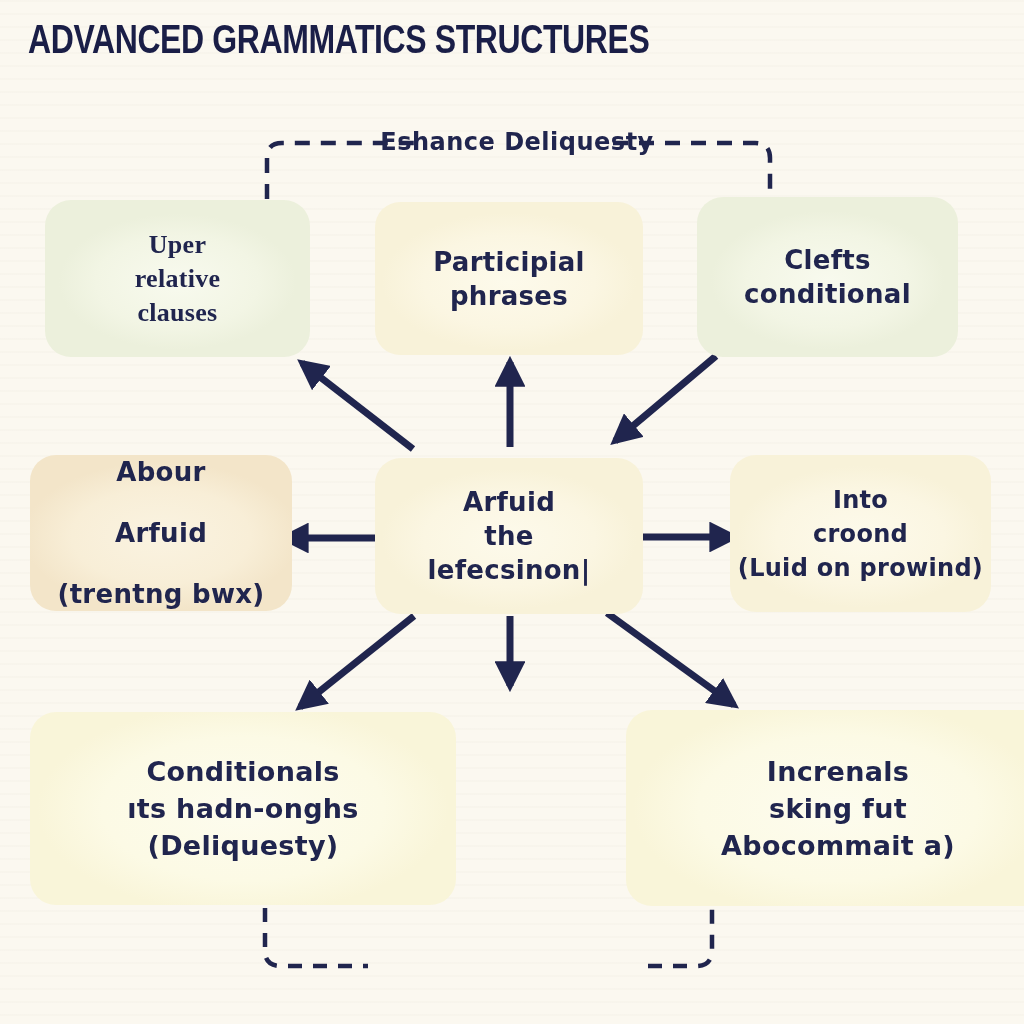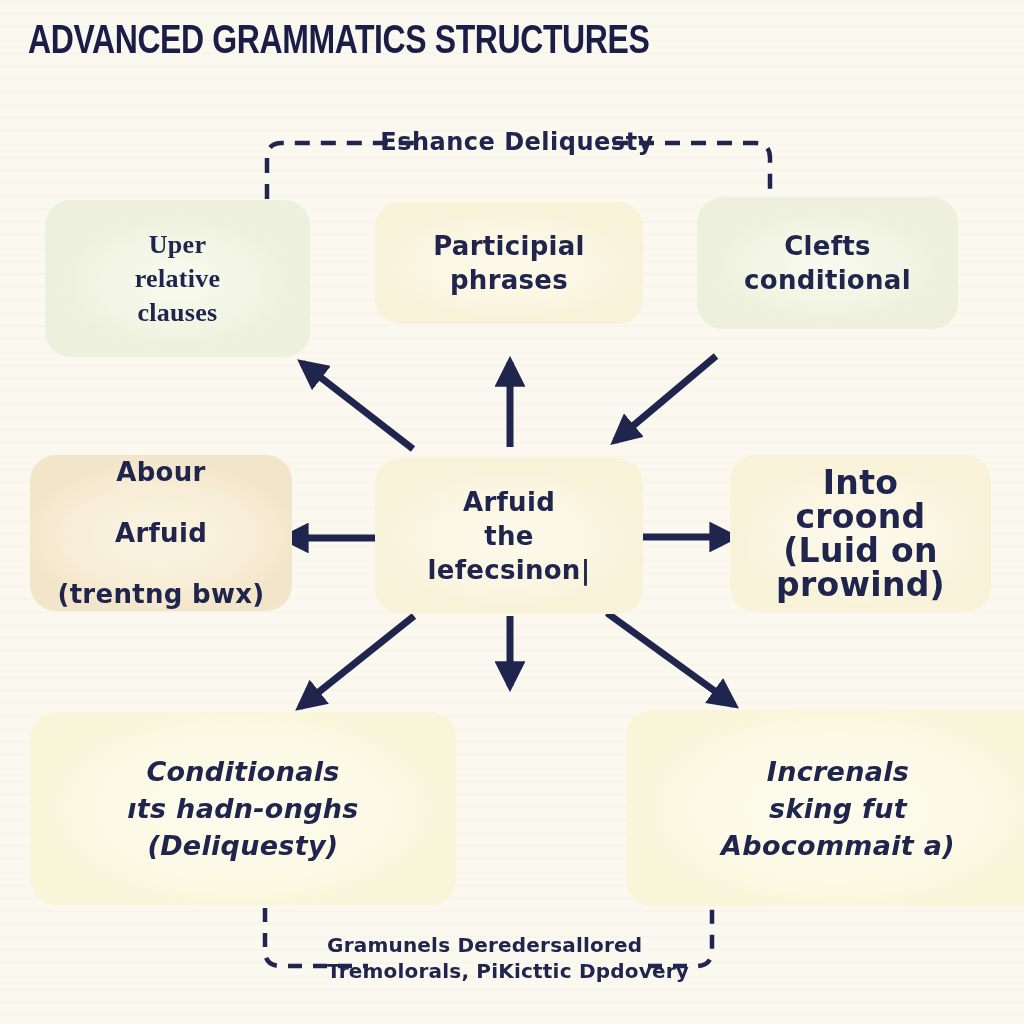--- a/index.html
+++ b/index.html
@@ -25,25 +25,25 @@
   .node{
     position:absolute;border-radius:26px;
     display:flex;flex-direction:column;align-items:center;justify-content:center;
     text-align:center;color:var(--ink);
     font-weight:bold;font-size:26px;line-height:34px;letter-spacing:0.3px;
   }
   .node .ln{display:block;}
   .green { background:radial-gradient(56% 54% at 50% 52%, #f8faee 0%, #f2f5e4 55%, #ecf0dc 80%); }
   .cream { background:radial-gradient(58% 55% at 50% 52%, #fdfaeb 0%, #fbf6e2 55%, #f8f2d9 82%); }
   .tan   { background:radial-gradient(62% 56% at 50% 52%, #faf3e1 0%, #f8eed7 55%, #f3e5c9 85%);justify-content:space-between; }
-  .yellow{ background:radial-gradient(55% 62% at 50% 50%, #fdfcee 0%, #fcfae5 60%, #f9f5d9 88%);font-style:italic; }
+  .yellow{ background:radial-gradient(55% 62% at 50% 50%, #fdfcee 0%, #fcfae5 60%, #f9f5d9 88%); }
   .node.big{font-size:27px;line-height:37px;}
   .bracket-label{
     position:absolute;color:var(--ink);font-weight:bold;
-    transform:translateX(-50%);white-space:nowrap;text-align:left;
+    transform:translateX(-50%);white-space:nowrap;text-align:right;
   }
   .bracket-label.top{font-size:24px;letter-spacing:0.5px;}
   .bracket-label.bottom{font-size:20px;letter-spacing:0.2px;line-height:26px;}
   svg .ink-stroke{stroke:var(--ink);}
   svg marker path{fill:var(--ink);}
 </style>
 </head>
 <body>
 
 <div class="canvas">
@@ -67,54 +67,50 @@
     <line x1="510" y1="447" x2="510" y2="362" class="ink-stroke" stroke-width="7" marker-end="url(#ah)"></line>
     <line x1="716" y1="356" x2="615" y2="441" class="ink-stroke" stroke-width="7" marker-end="url(#ah)"></line>
     <line x1="396" y1="538" x2="284" y2="538" class="ink-stroke" stroke-width="7" marker-end="url(#ah)"></line>
     <line x1="622" y1="537" x2="734" y2="537" class="ink-stroke" stroke-width="7" marker-end="url(#ah)"></line>
     <line x1="414" y1="616" x2="300" y2="707" class="ink-stroke" stroke-width="7" marker-end="url(#ah)"></line>
     <line x1="510" y1="616" x2="510" y2="686" class="ink-stroke" stroke-width="7" marker-end="url(#ah)"></line>
     <line x1="607" y1="613" x2="734" y2="705" class="ink-stroke" stroke-width="7" marker-end="url(#ah)"></line>
   </svg>
 
   <div class="bracket-label top" style="left:517px;top:128px;">Eshance Deliquesty</div>
-  <div class="bracket-label bottom" style="left:508px;top:932px;">
-    <span class="ln" style="display:block">Gramunels Deredersallored</span>
-    <span class="ln" style="display:block">Tremolorals, PiKicttic Dpdovery</span>
-  </div>
 
   <div class="node green" style="left:45px;top:200px;width:265px;height:157px;font-family:Liberation Serif, serif;">
     <span class="ln">Uper</span>
     <span class="ln">relative</span>
     <span class="ln">clauses</span>
   </div>
 
-  <div class="node cream" style="left:375px;top:202px;width:268px;height:122px;border-radius:25px;">
+  <div class="node cream" style="left:375px;top:202px;width:268px;height:153px;border-radius:25px;">
     <span class="ln">Participial</span>
     <span class="ln">phrases</span>
   </div>
 
-  <div class="node green" style="left:697px;top:197px;width:261px;height:132px;">
+  <div class="node green" style="left:697px;top:197px;width:261px;height:160px;">
     <span class="ln">Clefts</span>
     <span class="ln">conditional</span>
   </div>
 
   <div class="node tan" style="left:30px;top:455px;width:262px;height:156px;">
     <span class="ln">Abour</span>
     <span class="ln">Arfuid</span>
     <span class="ln">(trentng bwx)</span>
   </div>
 
   <div class="node cream" style="left:375px;top:458px;width:268px;height:156px;">
     <span class="ln">Arfuid</span>
     <span class="ln">the</span>
     <span class="ln">lefecsinon|</span>
   </div>
 
-  <div class="node cream" style="left:730px;top:455px;width:261px;height:157px;font-size:33px;">
+  <div class="node cream" style="left:730px;top:455px;width:261px;height:157px;font-size:24px;">
     <span class="ln">Into</span>
     <span class="ln">croond</span>
     <span class="ln">(Luid on prowind)</span>
   </div>
 
   <div class="node yellow big" style="left:30px;top:712px;width:426px;height:193px;">
     <span class="ln">Conditionals</span>
     <span class="ln">ıts hadn-onghs</span>
     <span class="ln">(Deliquesty)</span>
   </div>

